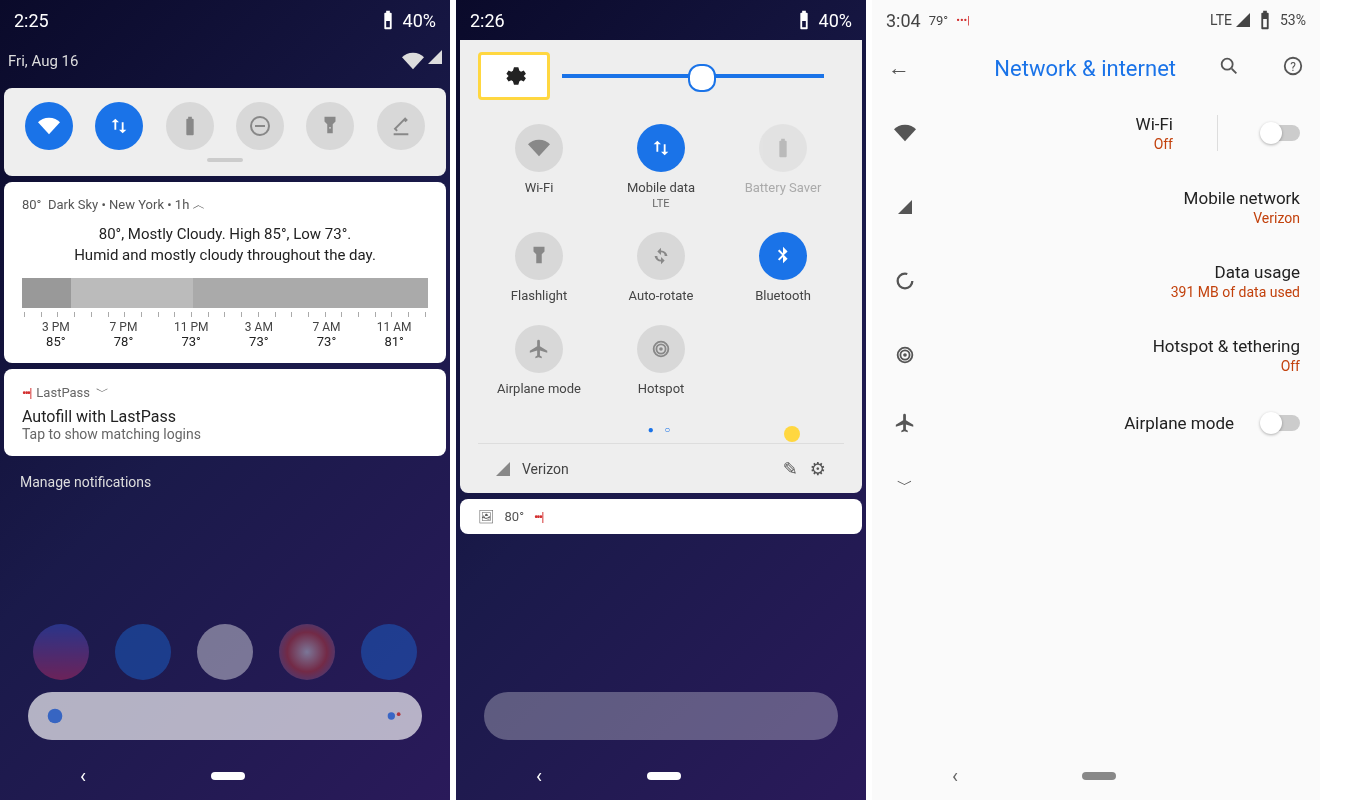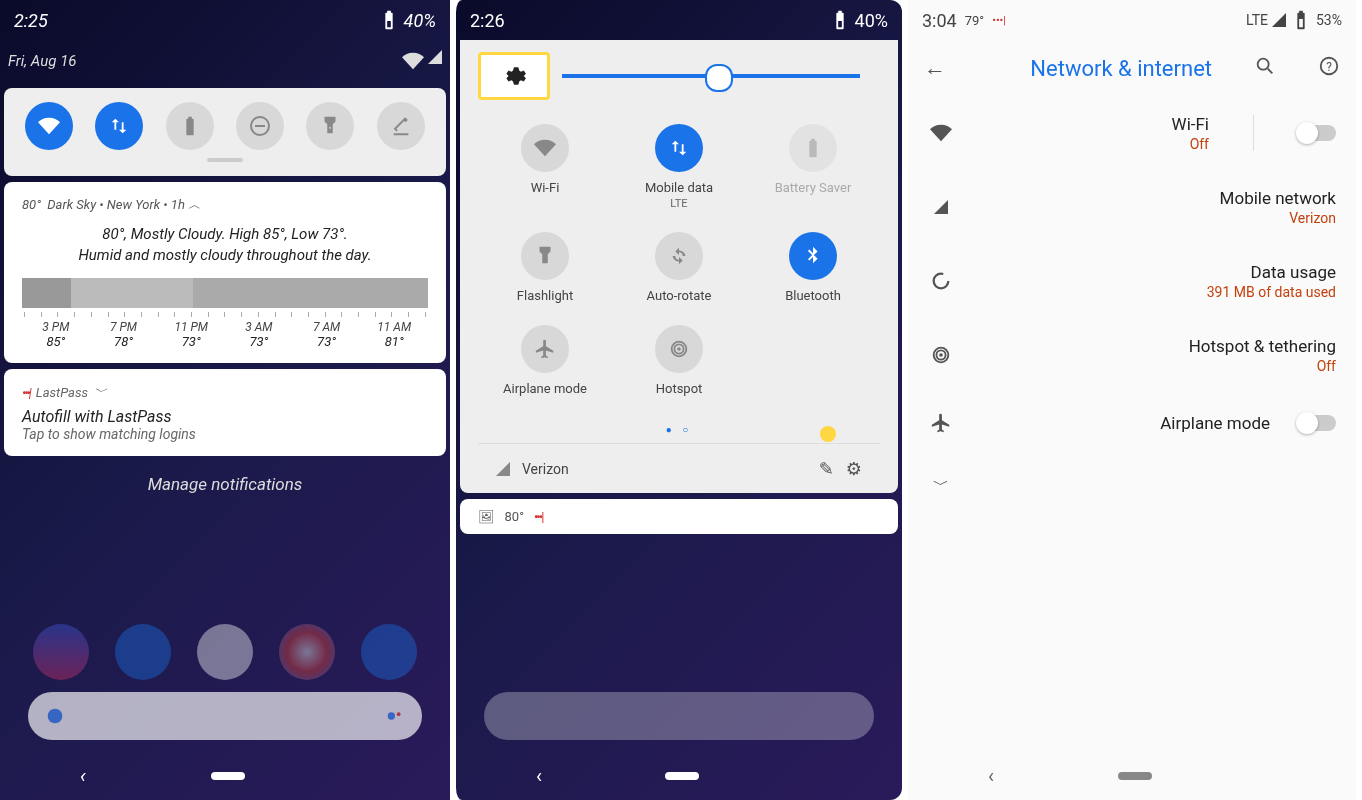--- a/index.html
+++ b/index.html
@@ -1,19 +1,19 @@
 <!DOCTYPE html>
 <html><head>
 <meta charset="utf-8">
 <style>
 * { margin: 0; padding: 0; box-sizing: border-box; font-family: -apple-system, Roboto, sans-serif; }
 body { background: #fff; display: flex; width: 1362px; height: 800px; }
 .phone { position: relative; height: 800px; overflow: hidden; }
-.phone1 { width: 450px; background: linear-gradient(135deg, #0a0a2a, #1a1a4a, #2a1a5a); font-style: italic; }
-.phone2 { width: 452px; background: linear-gradient(135deg, #0a0a2a, #1a1a4a, #2a1a5a); border-left: 6px solid #fff; border-radius: 12px; }
+.phone1 { width: 450px; background: linear-gradient(135deg, #0a0a2a, #1a1a4a, #2a1a5a); }
+.phone2 { width: 416px; background: linear-gradient(135deg, #0a0a2a, #1a1a4a, #2a1a5a); border-left: 6px solid #fff; }
 .phone3 { width: 454px; background: #fafafa; border-left: 6px solid #fff; text-align: right; }
 
 .status-bar { display: flex; justify-content: space-between; align-items: center; padding: 6px 14px; color: #fff; font-size: 18px; height: 40px; }
 .status-bar.light { color: #444; }
 .status-right { display: flex; align-items: center; gap: 4px; }
 .signal-tri { width: 0; height: 0; border-left: 14px solid transparent; border-bottom: 14px solid currentColor; }
 
 .date-row { display: flex; justify-content: space-between; padding: 10px 8px; color: #ddd; font-size: 15px; align-items: center; }
 
 .qs-panel { background: #eee; margin: 6px 4px; border-radius: 8px; padding: 14px 10px; }
@@ -32,21 +32,21 @@
 .forecast-times { display: flex; justify-content: flex-start; font-size: 12px; text-align: center; }
 .forecast-times div { flex: 1; }
 .ft-time { color: #444; }
 .ft-temp { color: #222; font-size: 13px; }
 
 .lp-hdr { font-size: 13px; color: #666; display: flex; align-items: center; gap: 6px; }
 .lp-dots { color: #d32f2f; letter-spacing: -2px; }
 .lp-title { font-size: 16px; margin-top: 6px; }
 .lp-sub { font-size: 14px; color: #666; }
 
-.manage { color: #ddd; font-size: 17px; padding: 12px 20px; text-align: center; }
+.manage { color: #ddd; font-size: 14px; padding: 12px 20px; }
 
 .home-apps { position: absolute; bottom: 120px; left: 0; right: 0; display: flex; justify-content: space-around; padding: 0 20px; opacity: 0.4; }
 .app-ic { width: 56px; height: 56px; border-radius: 28px; }
 .search-pill { position: absolute; bottom: 60px; left: 28px; right: 28px; height: 48px; background: rgba(255,255,255,0.95); border-radius: 24px; display: flex; align-items: center; padding: 0 16px; justify-content: space-between; opacity: 0.7; }
 .nav-bar { position: absolute; bottom: 12px; left: 0; right: 0; display: flex; align-items: center; padding: 0 80px; }
 .nav-back { color: #fff; font-size: 20px; }
 .nav-back.dark { color: #666; }
 .nav-pill { width: 34px; height: 8px; background: #fff; border-radius: 4px; margin: 0 auto; }
 .nav-pill.dark { background: #888; }
 

